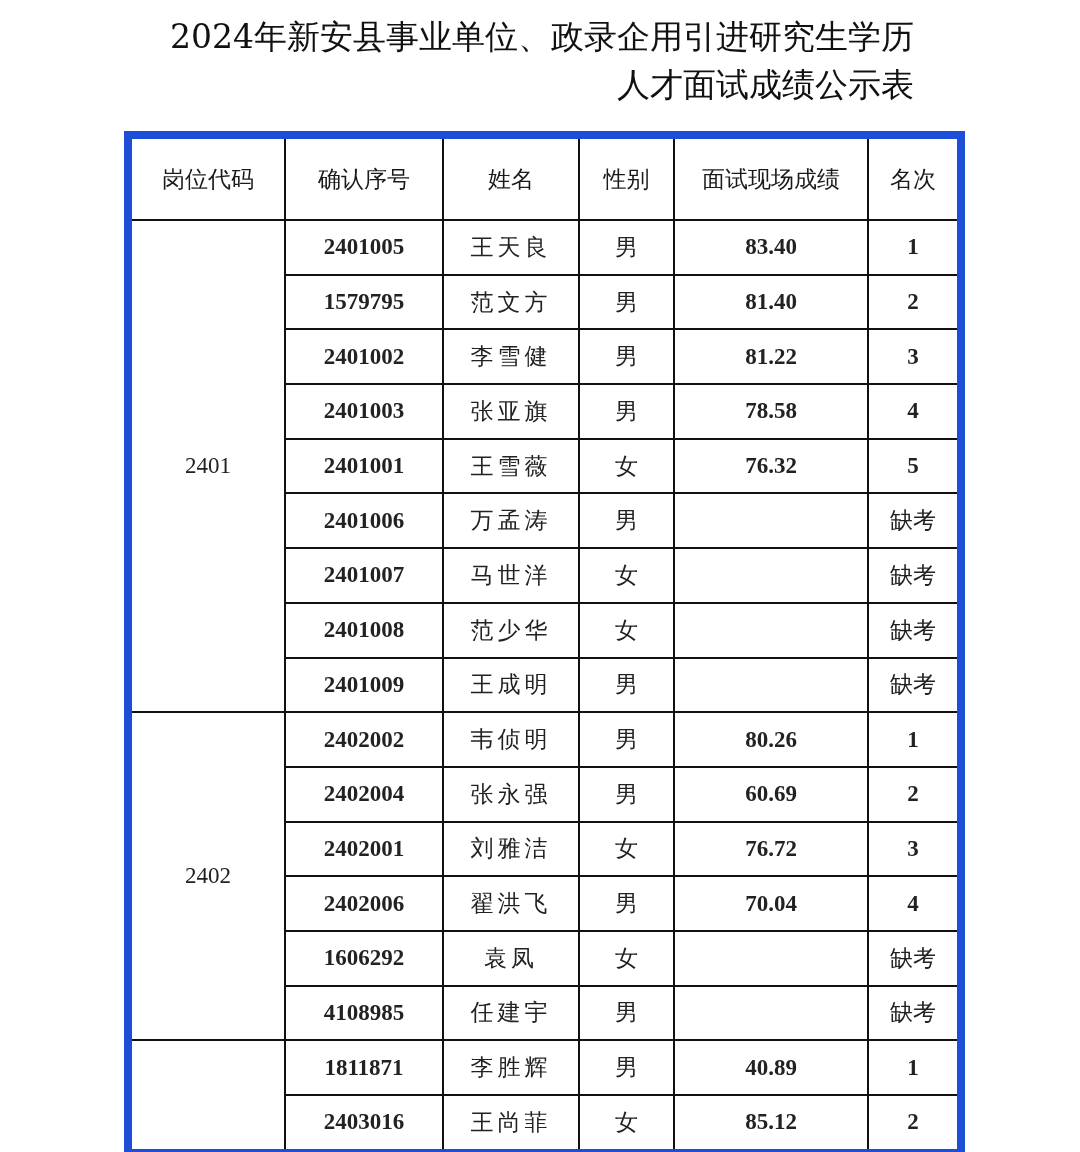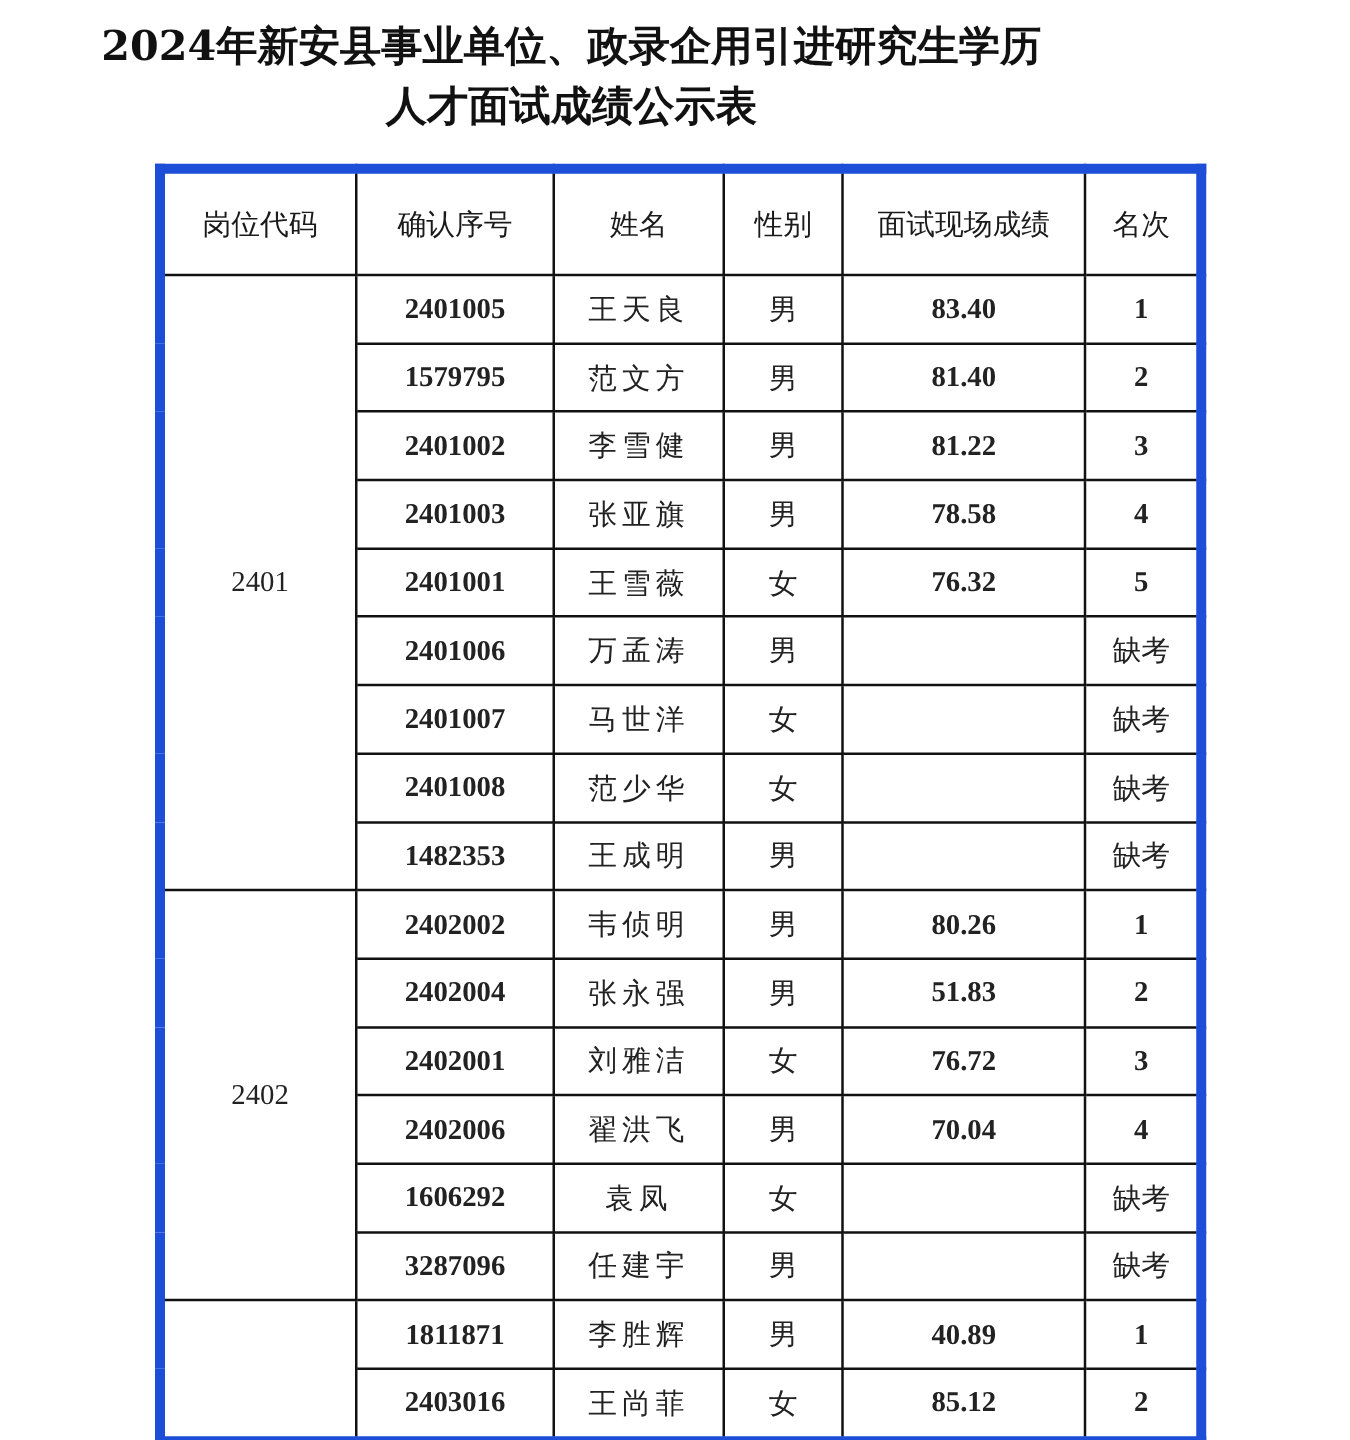--- a/index.html
+++ b/index.html
@@ -1,19 +1,19 @@
 <!DOCTYPE html>
 <html><head>
 <meta charset="utf-8">
 <style>
   html, body { margin: 0; padding: 0; background: #ffffff; }
   body { width: 1080px; height: 1152px; overflow: hidden; position: relative; color: #1a1a1a; }
   .title {
-    position: absolute; left: 0; width: 914px; text-align: center;
-    font-family: "DejaVu Serif", "Liberation Serif", serif; font-weight: bold;
+    position: absolute; left: 0; width: 914px; text-align: right;
+    font-family: "DejaVu Serif", "Liberation Serif", serif; font-weight: normal;
     font-size: 33px; color: #111; letter-spacing: 0px; white-space: nowrap;
   }
   .title.l1 { top: 15px; }
   .title.l2 { top: 63px; }
   table.score {
     position: absolute; left: 124px; top: 131px;
     border-collapse: collapse; table-layout: fixed;
     border: 8px solid #1d4ed8;
   }
   table.score td, table.score th {
@@ -109,39 +109,39 @@
         <td class="status">缺考</td>
       </tr>
       <tr>
         <td class="num">2401008</td>
         <td class="cjk">范少华</td>
         <td class="status">女</td>
         <td class="num"></td>
         <td class="status">缺考</td>
       </tr>
       <tr>
-        <td class="num">1482353</td>
+        <td class="num">2401009</td>
         <td class="cjk">王成明</td>
         <td class="status">男</td>
         <td class="num"></td>
         <td class="status">缺考</td>
       </tr>
       <tr>
         <td class="code" rowspan="6">2402</td>
         <td class="num">2402002</td>
         <td class="cjk">韦侦明</td>
         <td class="status">男</td>
         <td class="num">80.26</td>
         <td class="num">1</td>
       </tr>
       <tr>
         <td class="num">2402004</td>
         <td class="cjk">张永强</td>
         <td class="status">男</td>
-        <td class="num">51.83</td>
+        <td class="num">60.69</td>
         <td class="num">2</td>
       </tr>
       <tr>
         <td class="num">2402001</td>
         <td class="cjk">刘雅洁</td>
         <td class="status">女</td>
         <td class="num">76.72</td>
         <td class="num">3</td>
       </tr>
       <tr>
@@ -152,21 +152,21 @@
         <td class="num">4</td>
       </tr>
       <tr>
         <td class="num">1606292</td>
         <td class="cjk">袁凤</td>
         <td class="status">女</td>
         <td class="num"></td>
         <td class="status">缺考</td>
       </tr>
       <tr>
-        <td class="num">3287096</td>
+        <td class="num">4108985</td>
         <td class="cjk">任建宇</td>
         <td class="status">男</td>
         <td class="num"></td>
         <td class="status">缺考</td>
       </tr>
       <tr>
         <td class="code" rowspan="2"></td>
         <td class="num">1811871</td>
         <td class="cjk">李胜辉</td>
         <td class="status">男</td>

